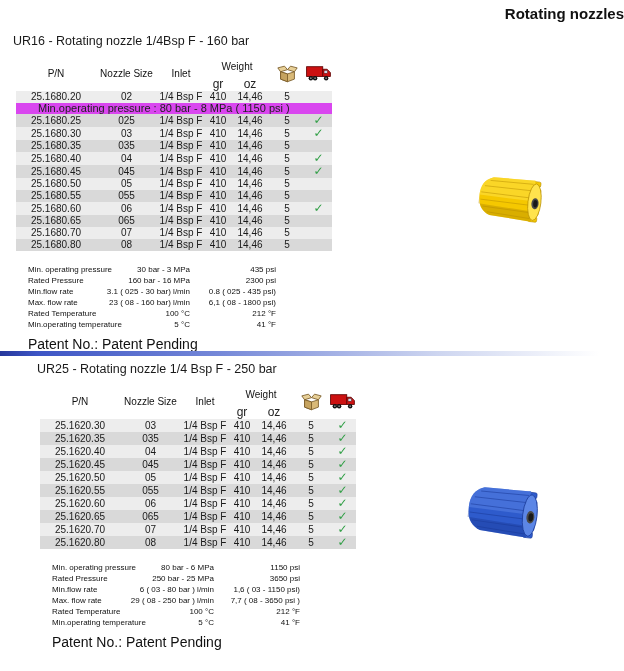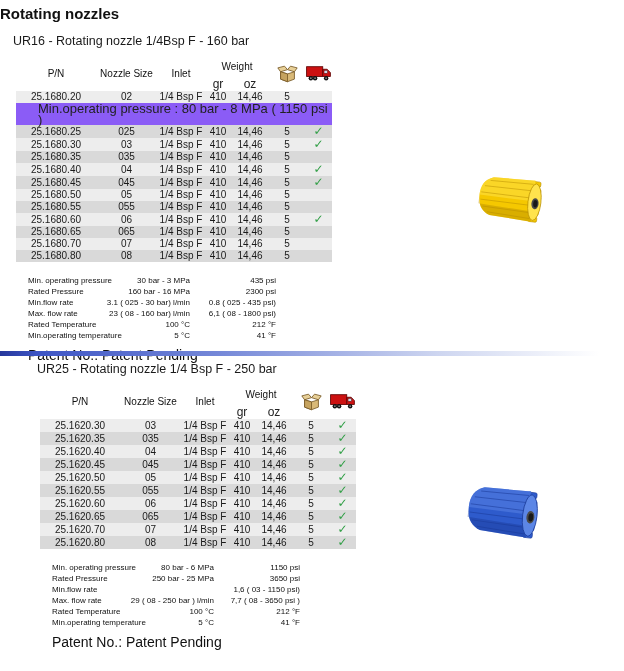--- a/index.html
+++ b/index.html
@@ -1,34 +1,34 @@
 <!DOCTYPE html>
 <html style="--divider-blue: #3d55c5; --check-green: #2f9e44; --row-dark: #d9d9d9; --row-light: #ededed;"><head>
 <meta charset="utf-8">
 <style>
   html,body{margin:0;padding:0;background:#fff;}
   .page{position:relative;width:624px;height:671px;background:#fff;overflow:hidden;
         font-family:"Liberation Sans","DejaVu Sans",sans-serif;color:#1a1a1a;}
-  .page-title{position:absolute;top:5px;left:0;width:100%;text-align:left;
+  .page-title{position:absolute;top:5px;left:0;width:100%;text-align:right;
         font-size:15px;font-weight:bold;margin:0;color:#111;}
   .product-section{position:absolute;left:0;width:624px;}
   .sec-0{top:32px;}
   .sec-1{top:358px;padding-left:24px;}
   .sec-title{margin:2px 0 0 13px;font-size:12.5px;font-weight:400;line-height:14px;color:#1a1a1a;}
   .sec-1 .sec-title{margin-top:4px;}
   .ptable{margin:7px 0 0 16px;border-collapse:collapse;table-layout:fixed;width:316px;}
   .ptable th,.ptable td{padding:0;text-align:center;font-weight:normal;overflow:visible;}
   .hrow1{height:22px;margin-top:16px;}
   .hrow2{height:13px;}
   .h{font-weight:bold;font-size:10px;color:#111;}
   .sub{font-size:12px;color:#222;}
   .ptable tbody td{height:12px;line-height:12px;font-size:10px;color:#1a1a1a;}
   tr.shade-light td{background:var(--row-light);}
   tr.shade-dark td{background:var(--row-dark);}
-  tr.note-row td{background:#8b5cf6;font-size:13px;text-align:left;padding-left:22px;
+  tr.note-row td{background:#d946ef;font-size:11px;text-align:left;padding-left:22px;
         height:11px;line-height:11px;color:#222;}
   .check{color:var(--check-green);font-weight:bold;font-size:12px;line-height:12px;}
   .icon-th svg{display:block;margin:0 auto;}
   .specs{margin:13px 0 0 28px;font-size:8px;color:#111;}
   .spec-row{position:relative;height:11px;line-height:11px;width:260px;}
   .sp-label{position:absolute;left:0;top:0;white-space:nowrap;}
   .sp-metric{position:absolute;left:0;top:0;width:162px;text-align:right;white-space:nowrap;}
   .sp-imperial{position:absolute;left:162px;top:0;width:86px;text-align:right;white-space:nowrap;}
   .patent{margin:6px 0 0 28px;font-size:14px;color:#111;}
   .divider{position:absolute;left:0;top:351px;width:624px;height:5px;
@@ -411,20 +411,21 @@
             <span class="sp-metric">80 bar - 6 MPa</span>
             <span class="sp-imperial">1150 psi</span>
           </div>
           <div class="spec-row">
             <span class="sp-label">Rated Pressure</span>
             <span class="sp-metric">250 bar - 25 MPa</span>
             <span class="sp-imperial">3650 psi</span>
           </div>
           <div class="spec-row">
             <span class="sp-label">Min.flow rate</span>
+            <span class="sp-metric">6 ( 03 - 80 bar ) l/min</span>
             <span class="sp-imperial">1,6 ( 03 - 1150 psi)</span>
           </div>
           <div class="spec-row">
             <span class="sp-label">Max. flow rate</span>
             <span class="sp-metric">29 ( 08 - 250 bar ) l/min</span>
             <span class="sp-imperial">7,7 ( 08 - 3650 psi )</span>
           </div>
           <div class="spec-row">
             <span class="sp-label">Rated Temperature</span>
             <span class="sp-metric">100 °C</span>

